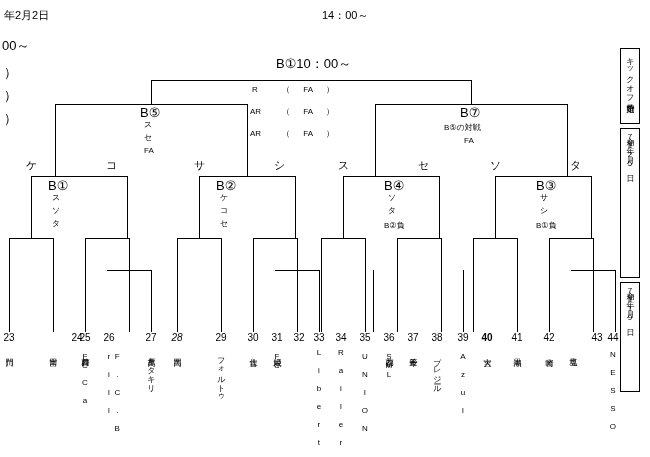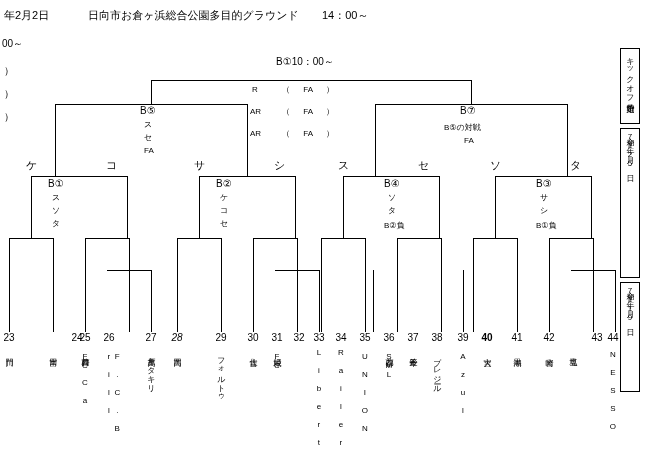--- a/index.html
+++ b/index.html
@@ -18,36 +18,35 @@
     text-orientation:upright;
     white-space:pre;
     position:absolute;
     line-height:1.05;
     letter-spacing:0px;
   }
   .ln{position:absolute;background:#000;}
   .hl{height:1px;}
   .vl{width:1px;}
   .hdr{font-size:11px;font-weight:normal;}
-  .small{font-size:10px;}
+  .small{font-size:13px;}
   .tiny{font-size:8px;}
   .num{font-size:10px;text-align:center;}
   .sidebox{
     position:absolute;
     border:1px solid #000;
     box-sizing:border-box;
   }
 </style>
 </head>
 <body>
 
 <div class="root">
 
   <div class="t hdr" style="left:4px;top:10px;">年2月2日</div>
-  <div class="t hdr" style="left:88px;top:10px;">日向市お倉ヶ浜総合公園多目的グラウンド</div>
   <div class="t hdr" style="left:322px;top:10px;">14：00～</div>
 
   <div class="t small" style="left:2px;top:39px;">00～</div>
   <div class="t small" style="left:4px;top:66px;">）</div>
   <div class="t small" style="left:4px;top:89px;">）</div>
   <div class="t small" style="left:4px;top:112px;">）</div>
 
   <div class="ln hl" style="left:151px;top:80px;width:320px;"></div>
   <div class="ln vl" style="left:151px;top:80px;height:24px;"></div>
   <div class="ln vl" style="left:471px;top:80px;height:24px;"></div>

